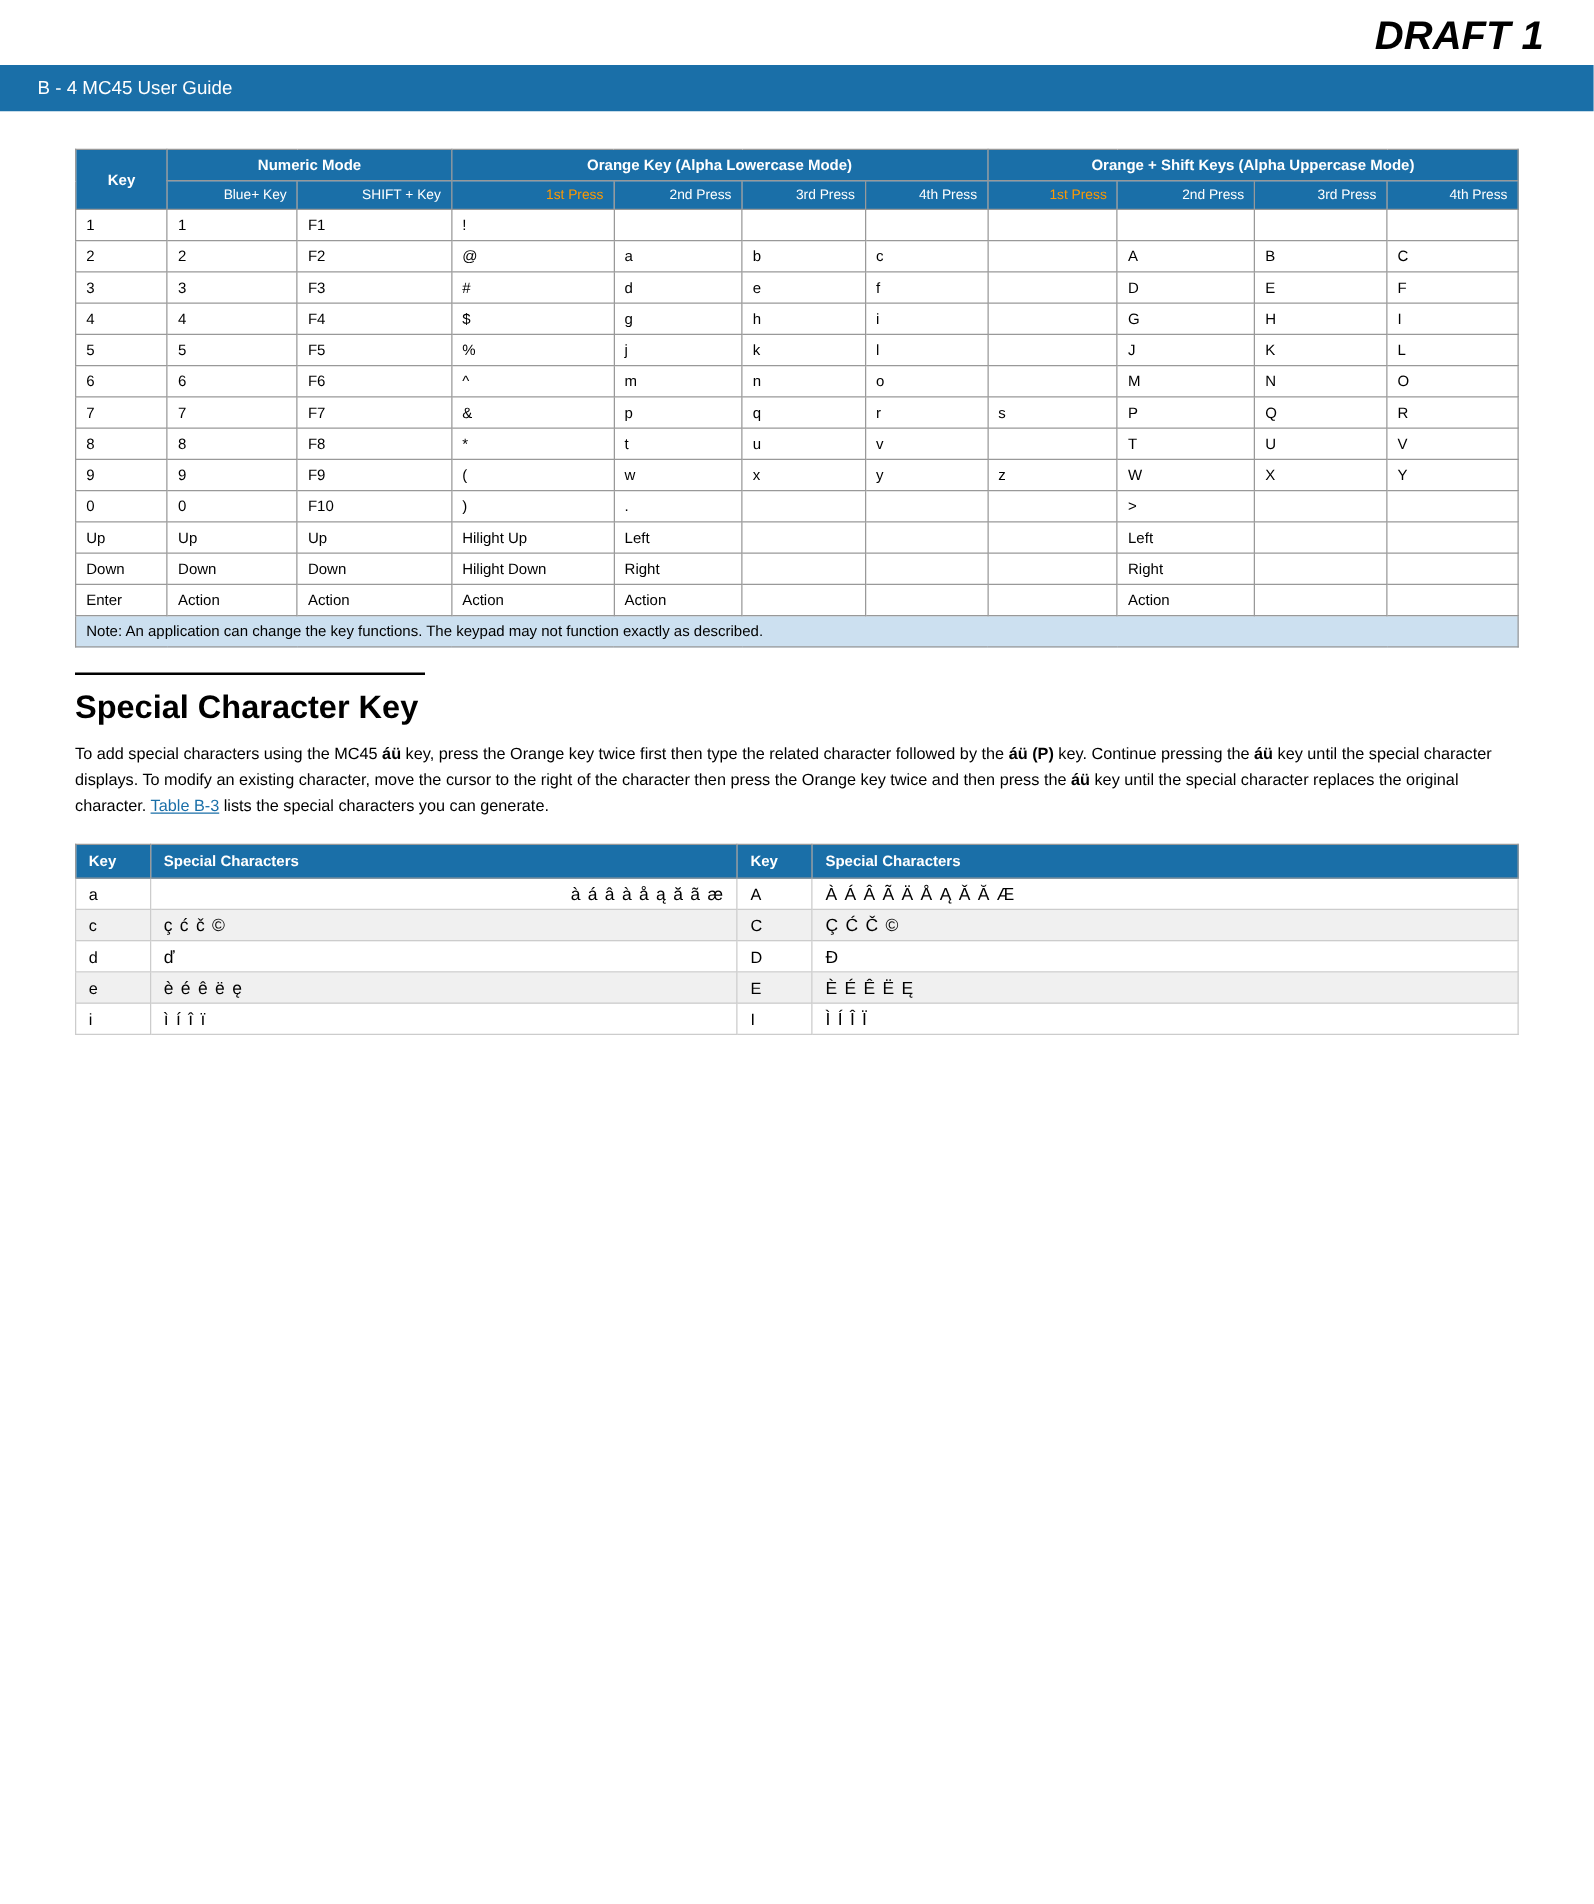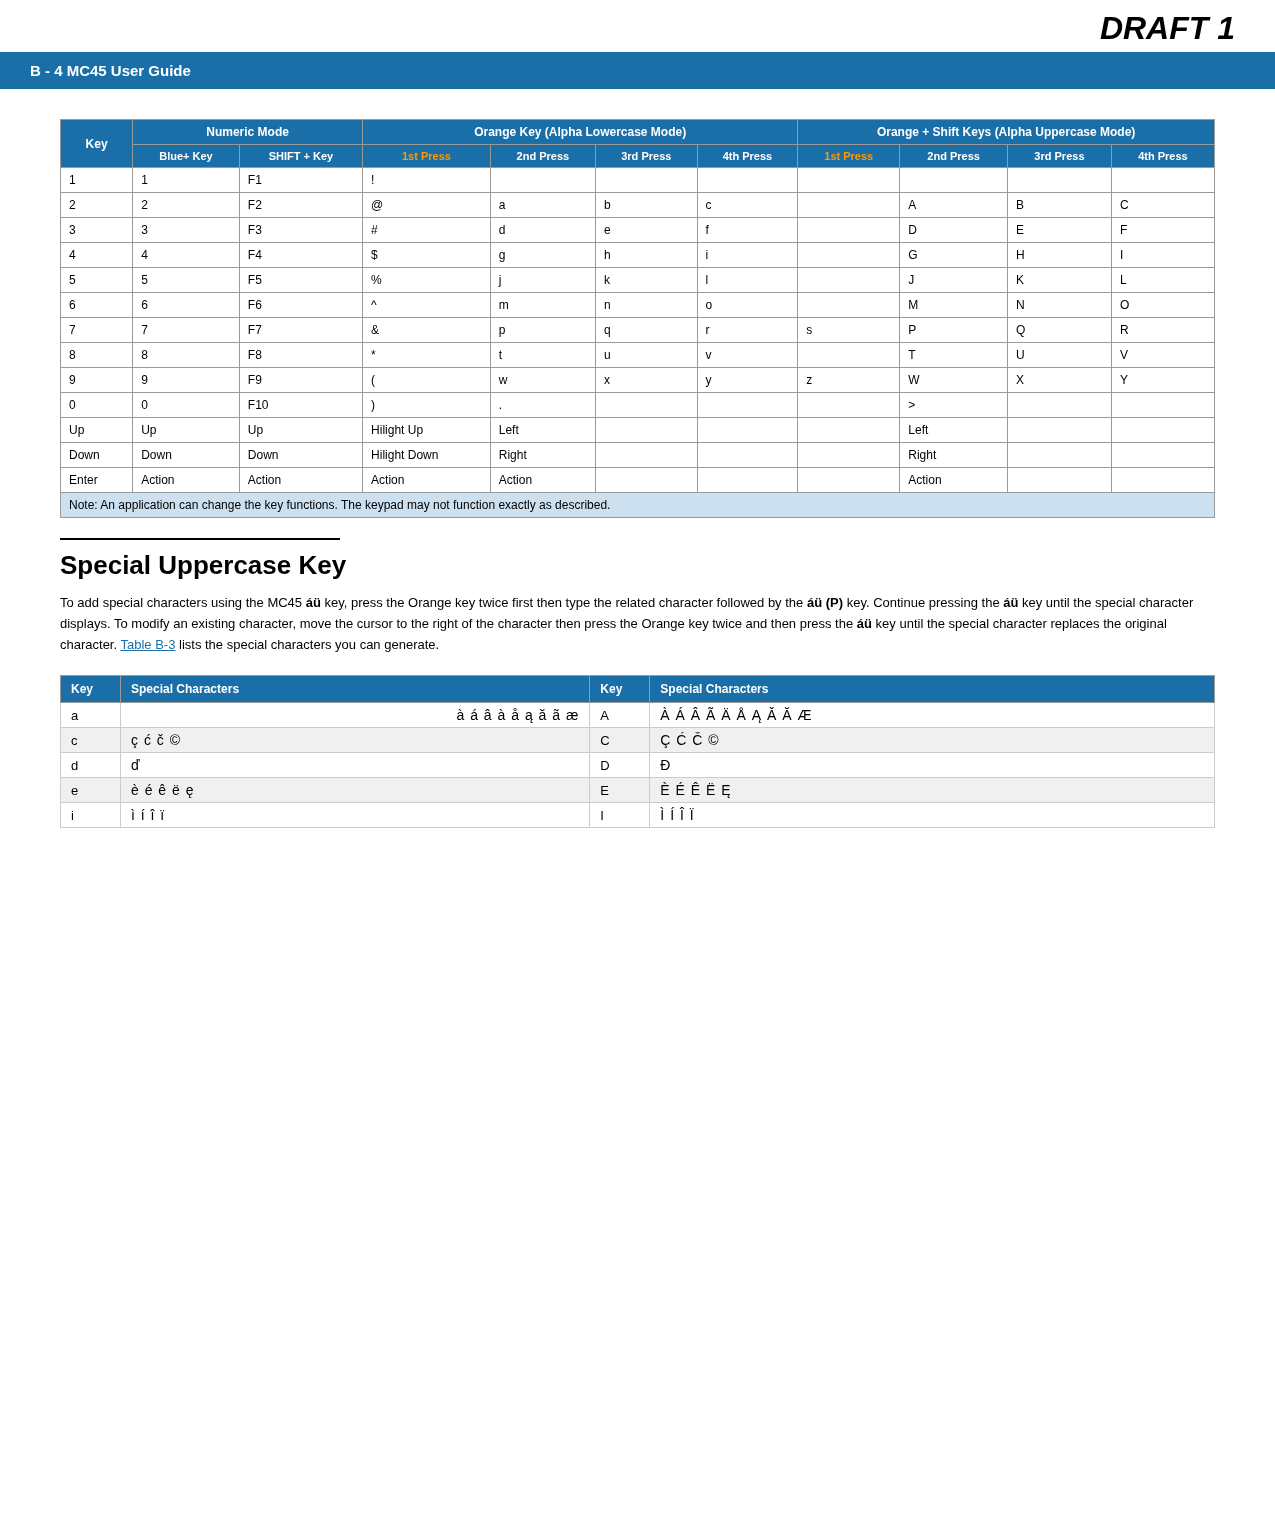--- a/index.html
+++ b/index.html
@@ -17,21 +17,21 @@
       font-size: 32px;
       font-weight: bold;
       font-style: italic;
       color: #000;
     }
     .blue-bar {
       background: #1a6fa8;
       color: #fff;
       padding: 10px 30px;
       font-size: 15px;
-      font-weight: bold;
+      font-weight: normal;
       margin-bottom: 30px;
     }
     .main-content {
       padding: 0 60px 40px 60px;
     }
     .table-caption {
       font-weight: bold;
       font-size: 13px;
       margin-bottom: 8px;
     }
@@ -52,22 +52,22 @@
     }
     .main-table .header-row-1 th {
       background: #1a6fa8;
       color: #fff;
       text-align: center;
       font-weight: bold;
     }
     .main-table .header-row-2 th {
       background: #1a6fa8;
       color: #fff;
-      text-align: center;
-      font-weight: bold;
+      text-align: right;
+      font-weight: normal;
       font-size: 11px;
     }
     .main-table td {
       text-align: left;
       vertical-align: top;
     }
     .main-table .note-row td {
       background: #cce0f0;
       color: #000;
       font-size: 12px;
@@ -318,21 +318,21 @@
           <td></td>
           <td></td>
         </tr>
         <tr class="note-row">
           <td colspan="11">Note: An application can change the key functions. The keypad may not function exactly as described.</td>
         </tr>
       </tbody>
   </table>
 
   <hr class="section-divider">
-  <div class="section-title">Special Uppercase Key</div>
+  <div class="section-title">Special Character Key</div>
   <div class="section-body">
     To add special characters using the MC45 <strong class="bold-key">áü</strong> key, press the Orange key twice first then type the related character
     followed by the <strong class="bold-key">áü (P)</strong> key. Continue pressing the <strong class="bold-key">áü</strong> key until the special character displays. To modify an existing
     character, move the cursor to the right of the character then press the Orange key twice and then press the <strong class="bold-key">áü</strong> key
     until the special character replaces the original character. <a class="table-link">Table B-3</a> lists the special characters you can generate.
   </div>
 
 
   <table class="spec-outer" id="table-b3">
     <thead>

